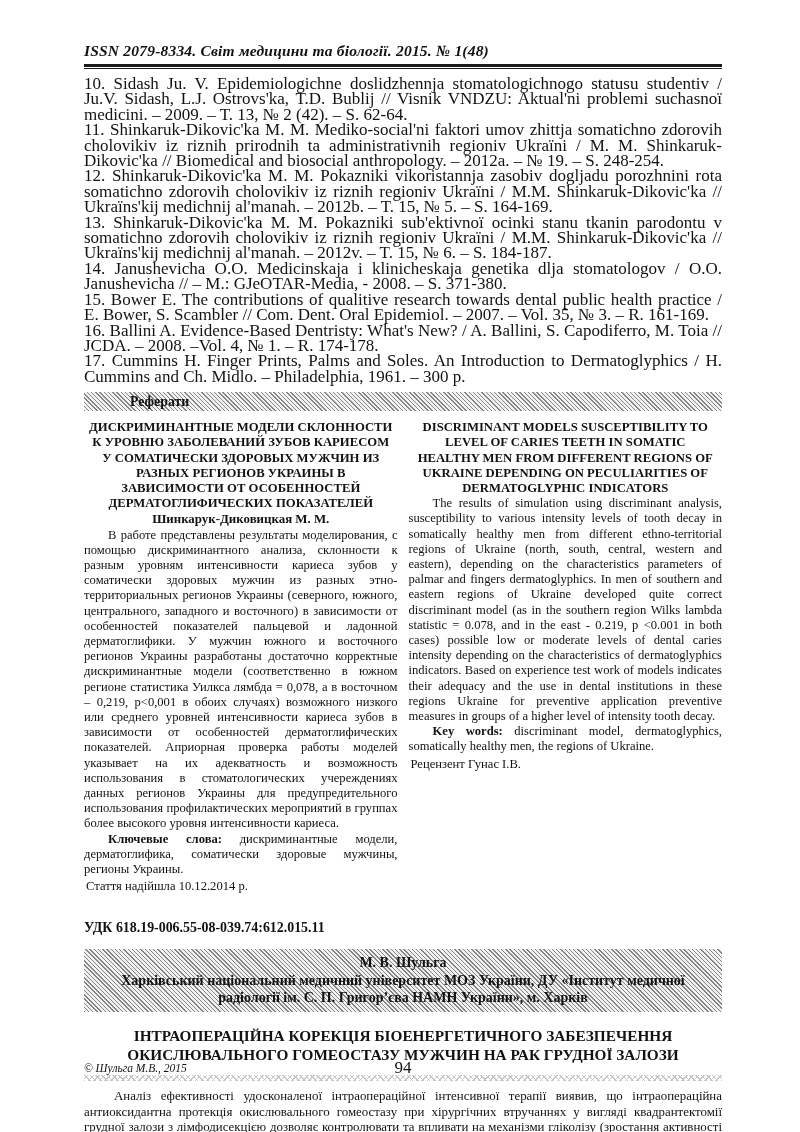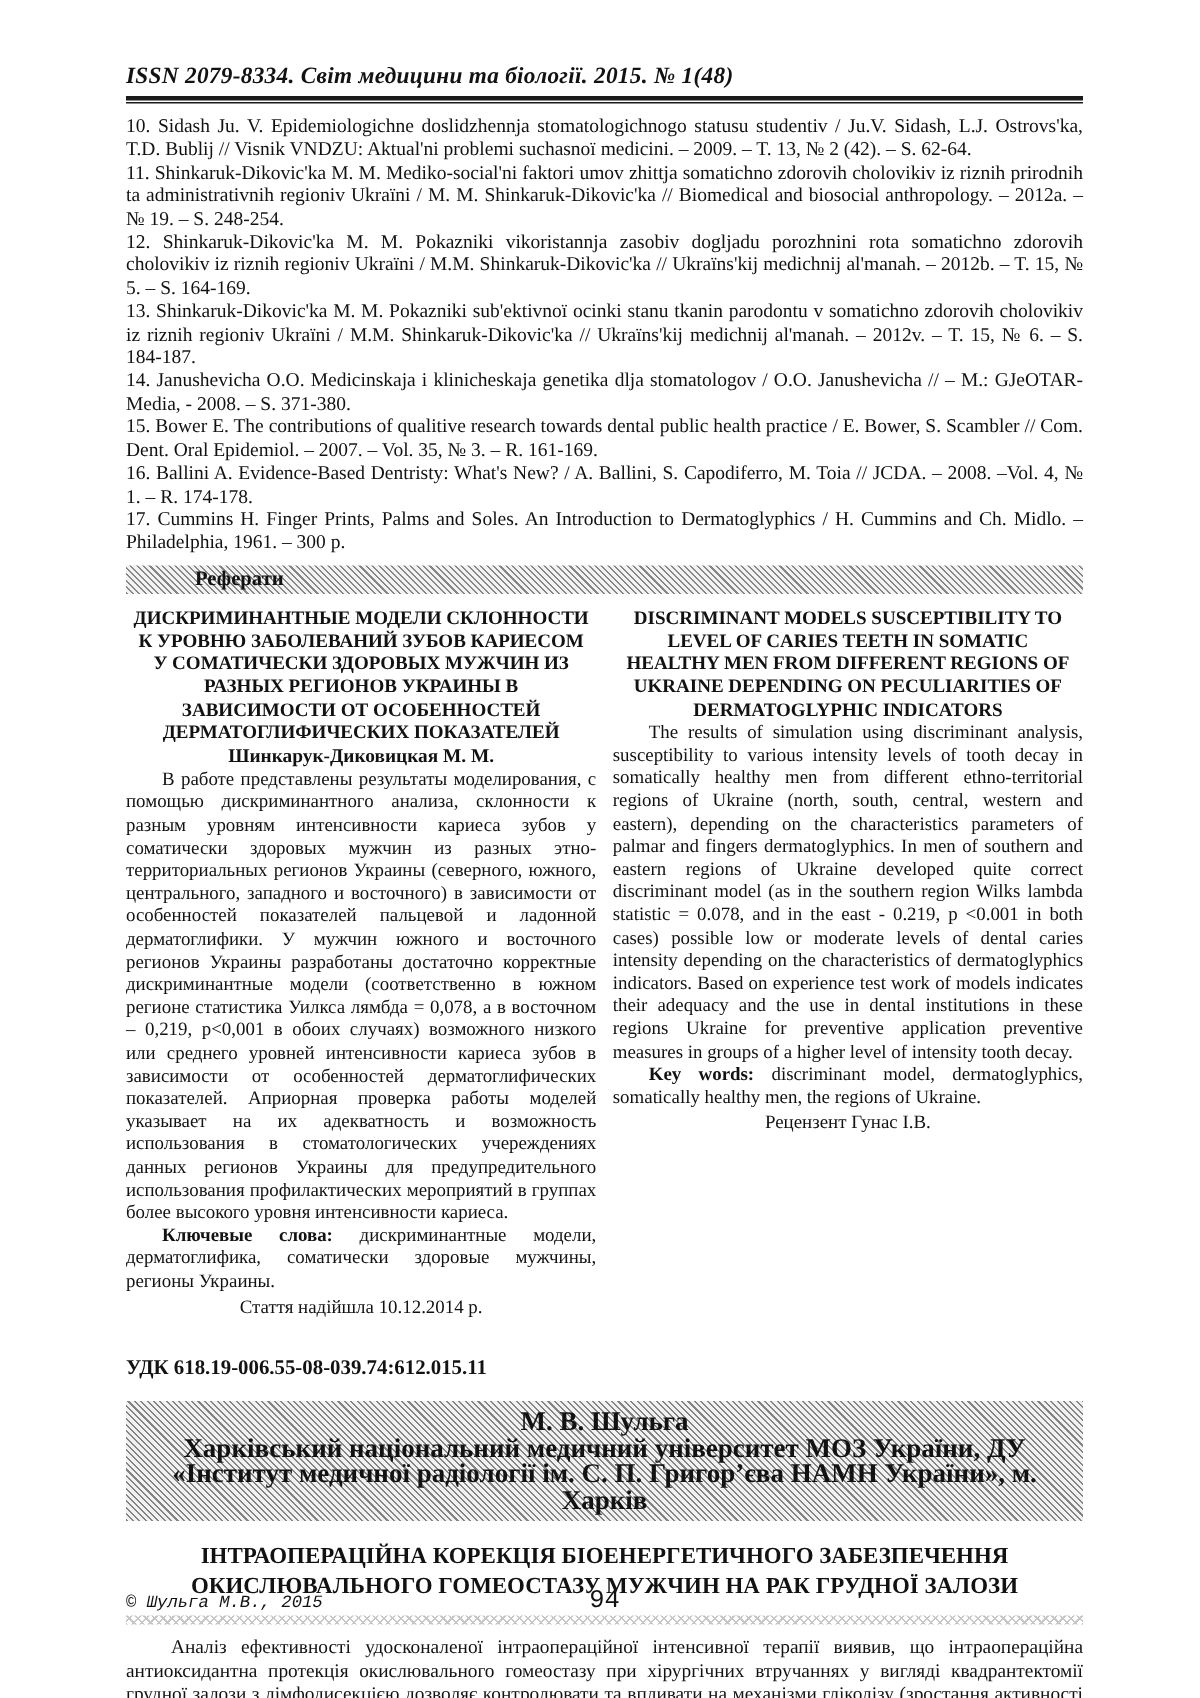--- a/index.html
+++ b/index.html
@@ -14,64 +14,64 @@
     font-weight: bold; font-style: italic;
     font-size: 15.5px; letter-spacing: 0.2px;
     padding-bottom: 4px;
   }
   .double-rule {
     border-top: 3px solid #1b1b1b;
     border-bottom: 1.5px solid #1b1b1b;
     height: 5px; margin-bottom: 7px;
   }
   .references p {
-    margin: 0; font-size: 13px; line-height: 15.4px; text-align: justify;
+    margin: 0; font-size: 17px; line-height: 15.4px; text-align: justify;
   }
   .section-band {
     margin-top: 8px; height: 19px;
     background: repeating-linear-gradient(45deg, #868686 0 1px, #f2f2f2 1px 3px);
     display: flex; align-items: center;
   }
   .section-band .band-label {
     font-weight: bold; font-size: 13.8px; margin-left: 46px;
   }
   .abstracts { display: flex; gap: 11px; margin-top: 7px; }
   .col { flex: 1; font-size: 12.6px; line-height: 15.2px; }
   .col-title {
     font-weight: bold; text-align: center;
     font-size: 12.7px; line-height: 15.2px; margin: 2px 4px 0;
   }
   .col-author { font-weight: bold; text-align: center; margin: 1px 0 0; font-size: 12.9px; }
   .col-body, .col-kw { text-align: justify; text-indent: 24px; margin: 0; }
   .kw-label { font-weight: bold; }
-  .col-tail { text-align: center; margin: 2px 2px 0; }
+  .col-tail { text-align: left; margin: 2px 2px 0; }
   .udc { font-weight: bold; font-size: 13.9px; margin-top: 26px; }
   .author-band {
     margin-top: 13px;
     background: repeating-linear-gradient(45deg, #848484 0 1px, #f1f1f1 1px 3px);
     text-align: center; font-weight: bold;
-    font-size: 18px; line-height: 17.5px;
+    font-size: 14px; line-height: 17.5px;
     padding: 5px 10px;
   }
   .article-title {
     font-weight: bold; font-size: 15.3px; text-align: center;
     line-height: 19.5px; margin-top: 14px; padding: 0 30px;
   }
   .zigzag {
     height: 6px; margin-top: 10px;
     background:
       repeating-linear-gradient(45deg, #c6c6c6 0 1px, transparent 1px 4px),
       repeating-linear-gradient(-45deg, #c6c6c6 0 1px, transparent 1px 4px);
   }
   .article-abstract, .article-kw {
     font-size: 12.9px; line-height: 15.7px; text-align: justify;
     text-indent: 30px; margin: 0;
   }
   .article-abstract { margin-top: 8px; }
-  .footer { position: absolute; left: 84px; right: 78px; top: 1058px; height: 24px; font-family: Liberation Mono, monospace; }
+  .footer { position: absolute; left: 84px; right: 78px; top: 1058px; height: 24px; }
   .copyright { font-style: italic; font-size: 11.5px; }
   .page-number {
     position: absolute; left: 0; right: 0; top: 0;
     text-align: center; font-size: 17px;
   }
 </style>
 </head>
 <body>
 
 <div class="page">

